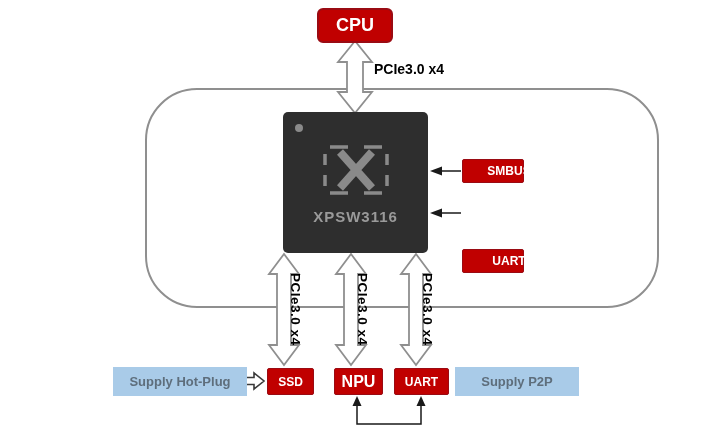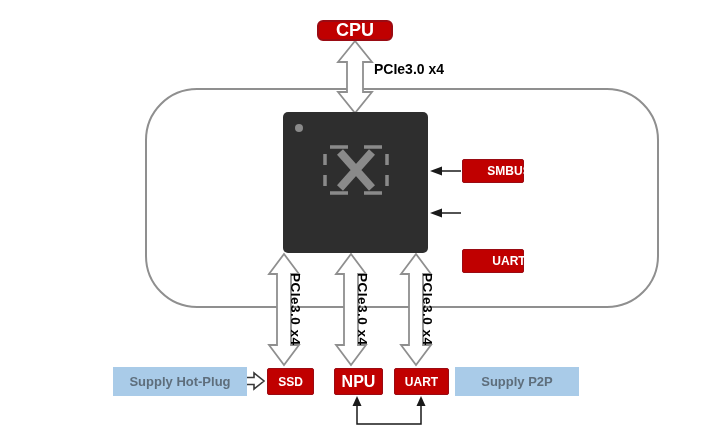--- a/index.html
+++ b/index.html
@@ -20,21 +20,21 @@
   .thin-line { stroke:#1a1a1a; stroke-width:1.5; fill:none; }
   .arrow-head { fill:#1a1a1a; stroke:none; }
 
   .red-box {
     background:var(--red,#c00000);
     border:1px solid var(--red_border,#9a0b13);
     color:#fff; font-weight:bold;
     display:flex; align-items:center; justify-content:center;
     border-radius:2px;
   }
-  .cpu { left:317px; top:8px; width:76px; height:21px; font-size:18px; border-radius:6px; border-width:2px;margin-top:12px; }
+  .cpu { left:317px; top:8px; width:76px; height:35px; font-size:18px; border-radius:6px; border-width:2px; }
   .small { height:24px; font-size:12px;padding-left:32px; }
   .smbus { left:462px; top:159px; width:62px; }
   .uart  { left:462px; top:201px; width:62px;margin-top:48px; }
   .ssd  { left:267px; top:368px; width:47px; height:27px; font-size:12px; }
   .npu  { left:334px; top:368px; width:49px; height:27px; font-size:16px; }
   .fpga { left:394px; top:368px; width:55px; height:27px; font-size:12px; }
 
   .blue-box {
     background:var(--blue,#a9cbe8);
     color:var(--blue_text,#5e6e7c);
@@ -100,20 +100,21 @@
 
   <div class="abs chip">
     <span class="chip-dot"></span>
     <svg class="chip-logo" width="80" height="64" viewBox="0 0 80 64">
       <g stroke="#8a8a8a" fill="none">
         <path d="M24 14 L56 50 M56 14 L24 50" stroke-width="8"></path>
         <path d="M14 9 L32 9 M48 9 L66 9 M14 55 L32 55 M48 55 L66 55" stroke-width="3.5"></path>
         <path d="M9 16 L9 27 M9 37 L9 48 M71 16 L71 27 M71 37 L71 48" stroke-width="3.5"></path>
       </g>
     </svg>
+    <div class="chip-label">XPSW3116</div>
   </div>
 
   <div class="abs red-box cpu">CPU</div>
   <div class="abs uplink-label">PCIe3.0 x4</div>
 
   <div class="abs red-box small smbus">SMBUS</div>
   <div class="abs red-box small uart">UART</div>
 
   <div class="abs vlabel v1">PCIe3.0 x4</div>
   <div class="abs vlabel v2">PCIe3.0 x4</div>

